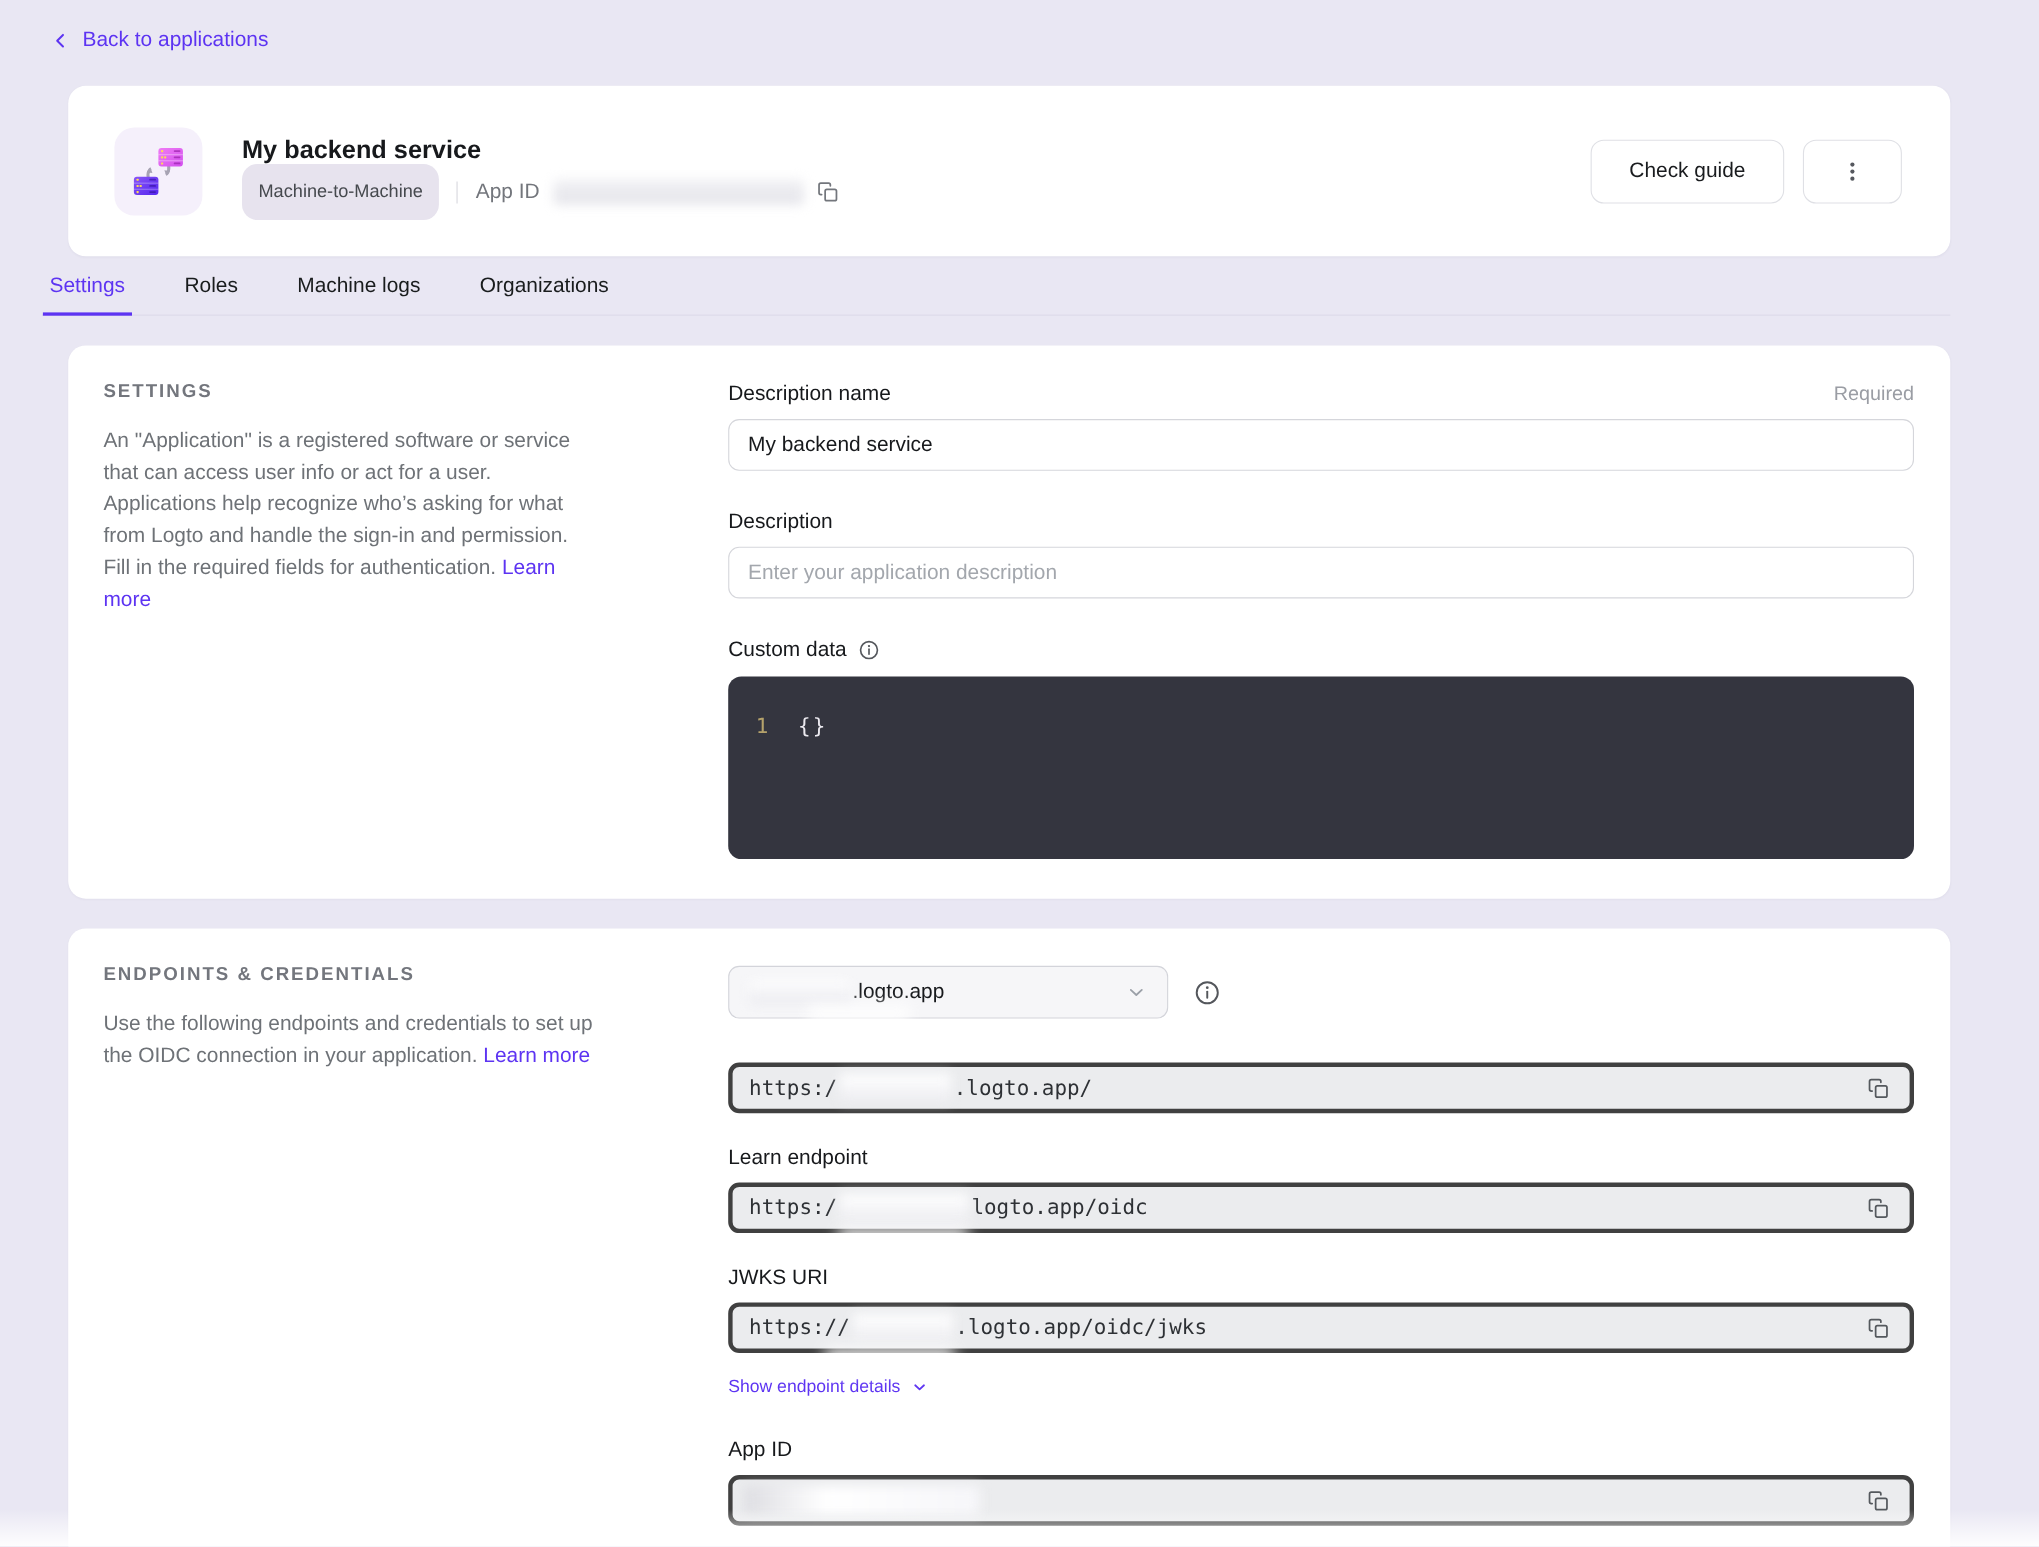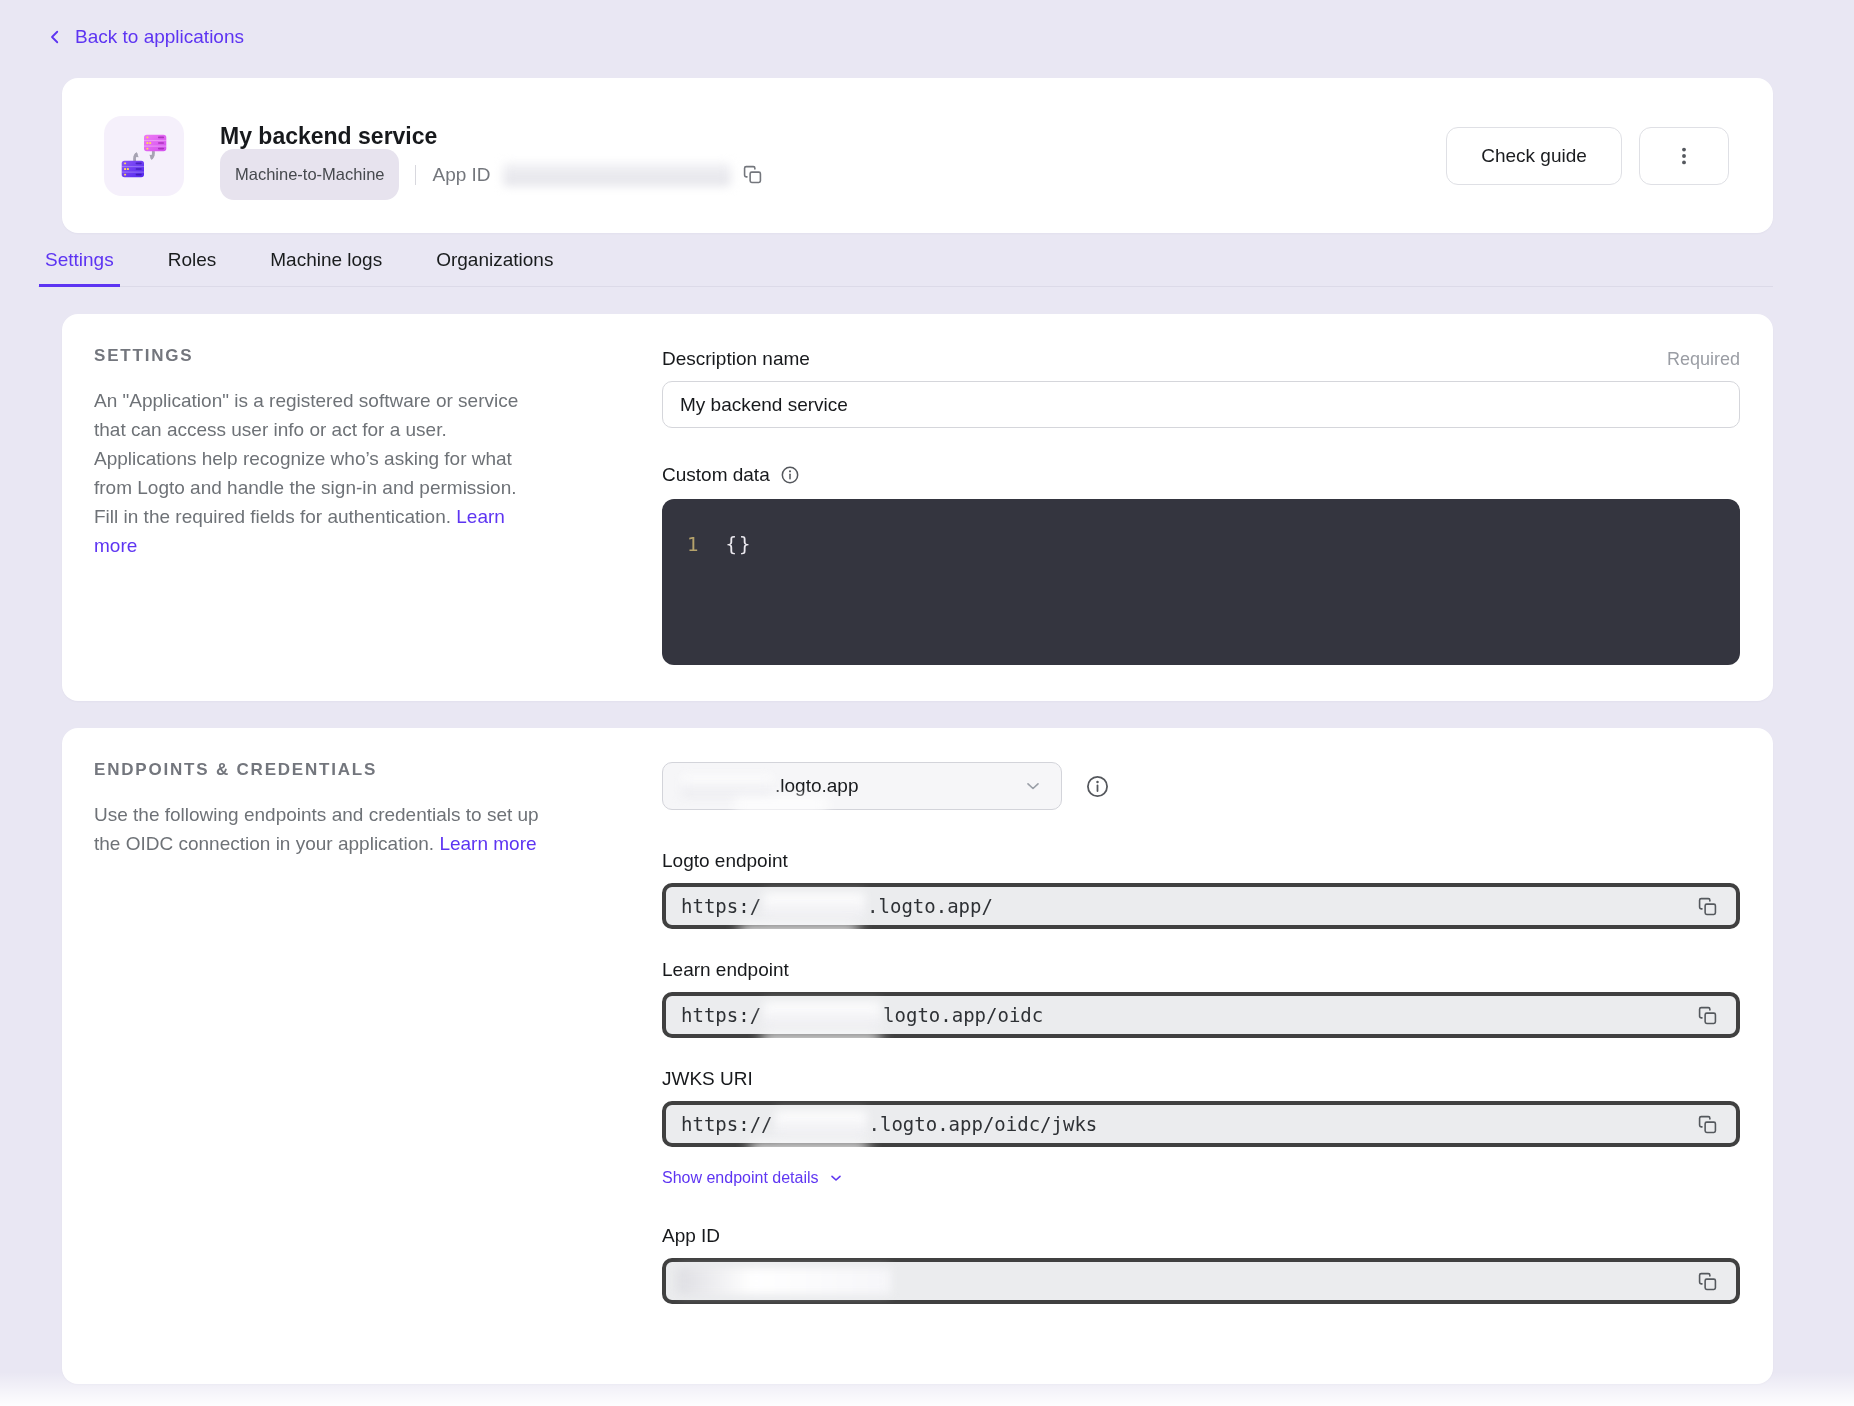--- a/index.html
+++ b/index.html
@@ -196,20 +196,26 @@
     <div class="right-col">
 
       <div class="form-field">
         <div class="label-row">
           <span class="field-label">Description name</span>
           <span class="required-hint">Required</span>
         </div>
         <input class="text-input" type="text" value="My backend service" style="">
       </div>
 
+      <div class="form-field">
+        <div class="label-row">
+          <span class="field-label">Description</span>
+        </div>
+        <input class="text-input" type="text" placeholder="Enter your application description" style="">
+      </div>
 
       <div class="form-field">
         <div class="label-row">
           <span class="field-label">
             <span>Custom data</span>
             <span style="display:flex; color:#54575c;">
               <svg width="20" height="20" viewBox="0 0 24 24" fill="none" stroke="currentColor" stroke-width="1.8">
                   <circle cx="12" cy="12" r="9.2"></circle>
                   <line x1="12" y1="11" x2="12" y2="16.4" stroke-linecap="round"></line>
                   <circle cx="12" cy="7.6" r="1.25" fill="currentColor" stroke="none"></circle>
@@ -252,21 +258,20 @@
         <span class="info-icon-lg">
           <svg width="25" height="25" viewBox="0 0 24 24" fill="none" stroke="currentColor" stroke-width="1.7">
               <circle cx="12" cy="12" r="9.2"></circle>
               <line x1="12" y1="11" x2="12" y2="16.4" stroke-linecap="round"></line>
               <circle cx="12" cy="7.6" r="1.2" fill="currentColor" stroke="none"></circle>
             </svg>
         </span>
       </div>
 
       <div class="ep-field first">
-        <div class="ep-label">Logto endpoint</div>
         <div class="ro-field">
           <span>https:/</span>
           <span class="redact mono-redact" style="width:102px;"></span>
           <span>.logto.app/</span>
           <button class="copy-btn">
             <span style="display:flex;">
               <svg width="19" height="19" viewBox="0 0 24 24" fill="none" stroke="currentColor" stroke-width="2" stroke-linecap="round" stroke-linejoin="round">
                   <rect x="9" y="9" width="13" height="13" rx="2"></rect>
                   <path d="M5 15H4a2 2 0 0 1-2-2V4a2 2 0 0 1 2-2h9a2 2 0 0 1 2 2v1"></path>
                 </svg>

